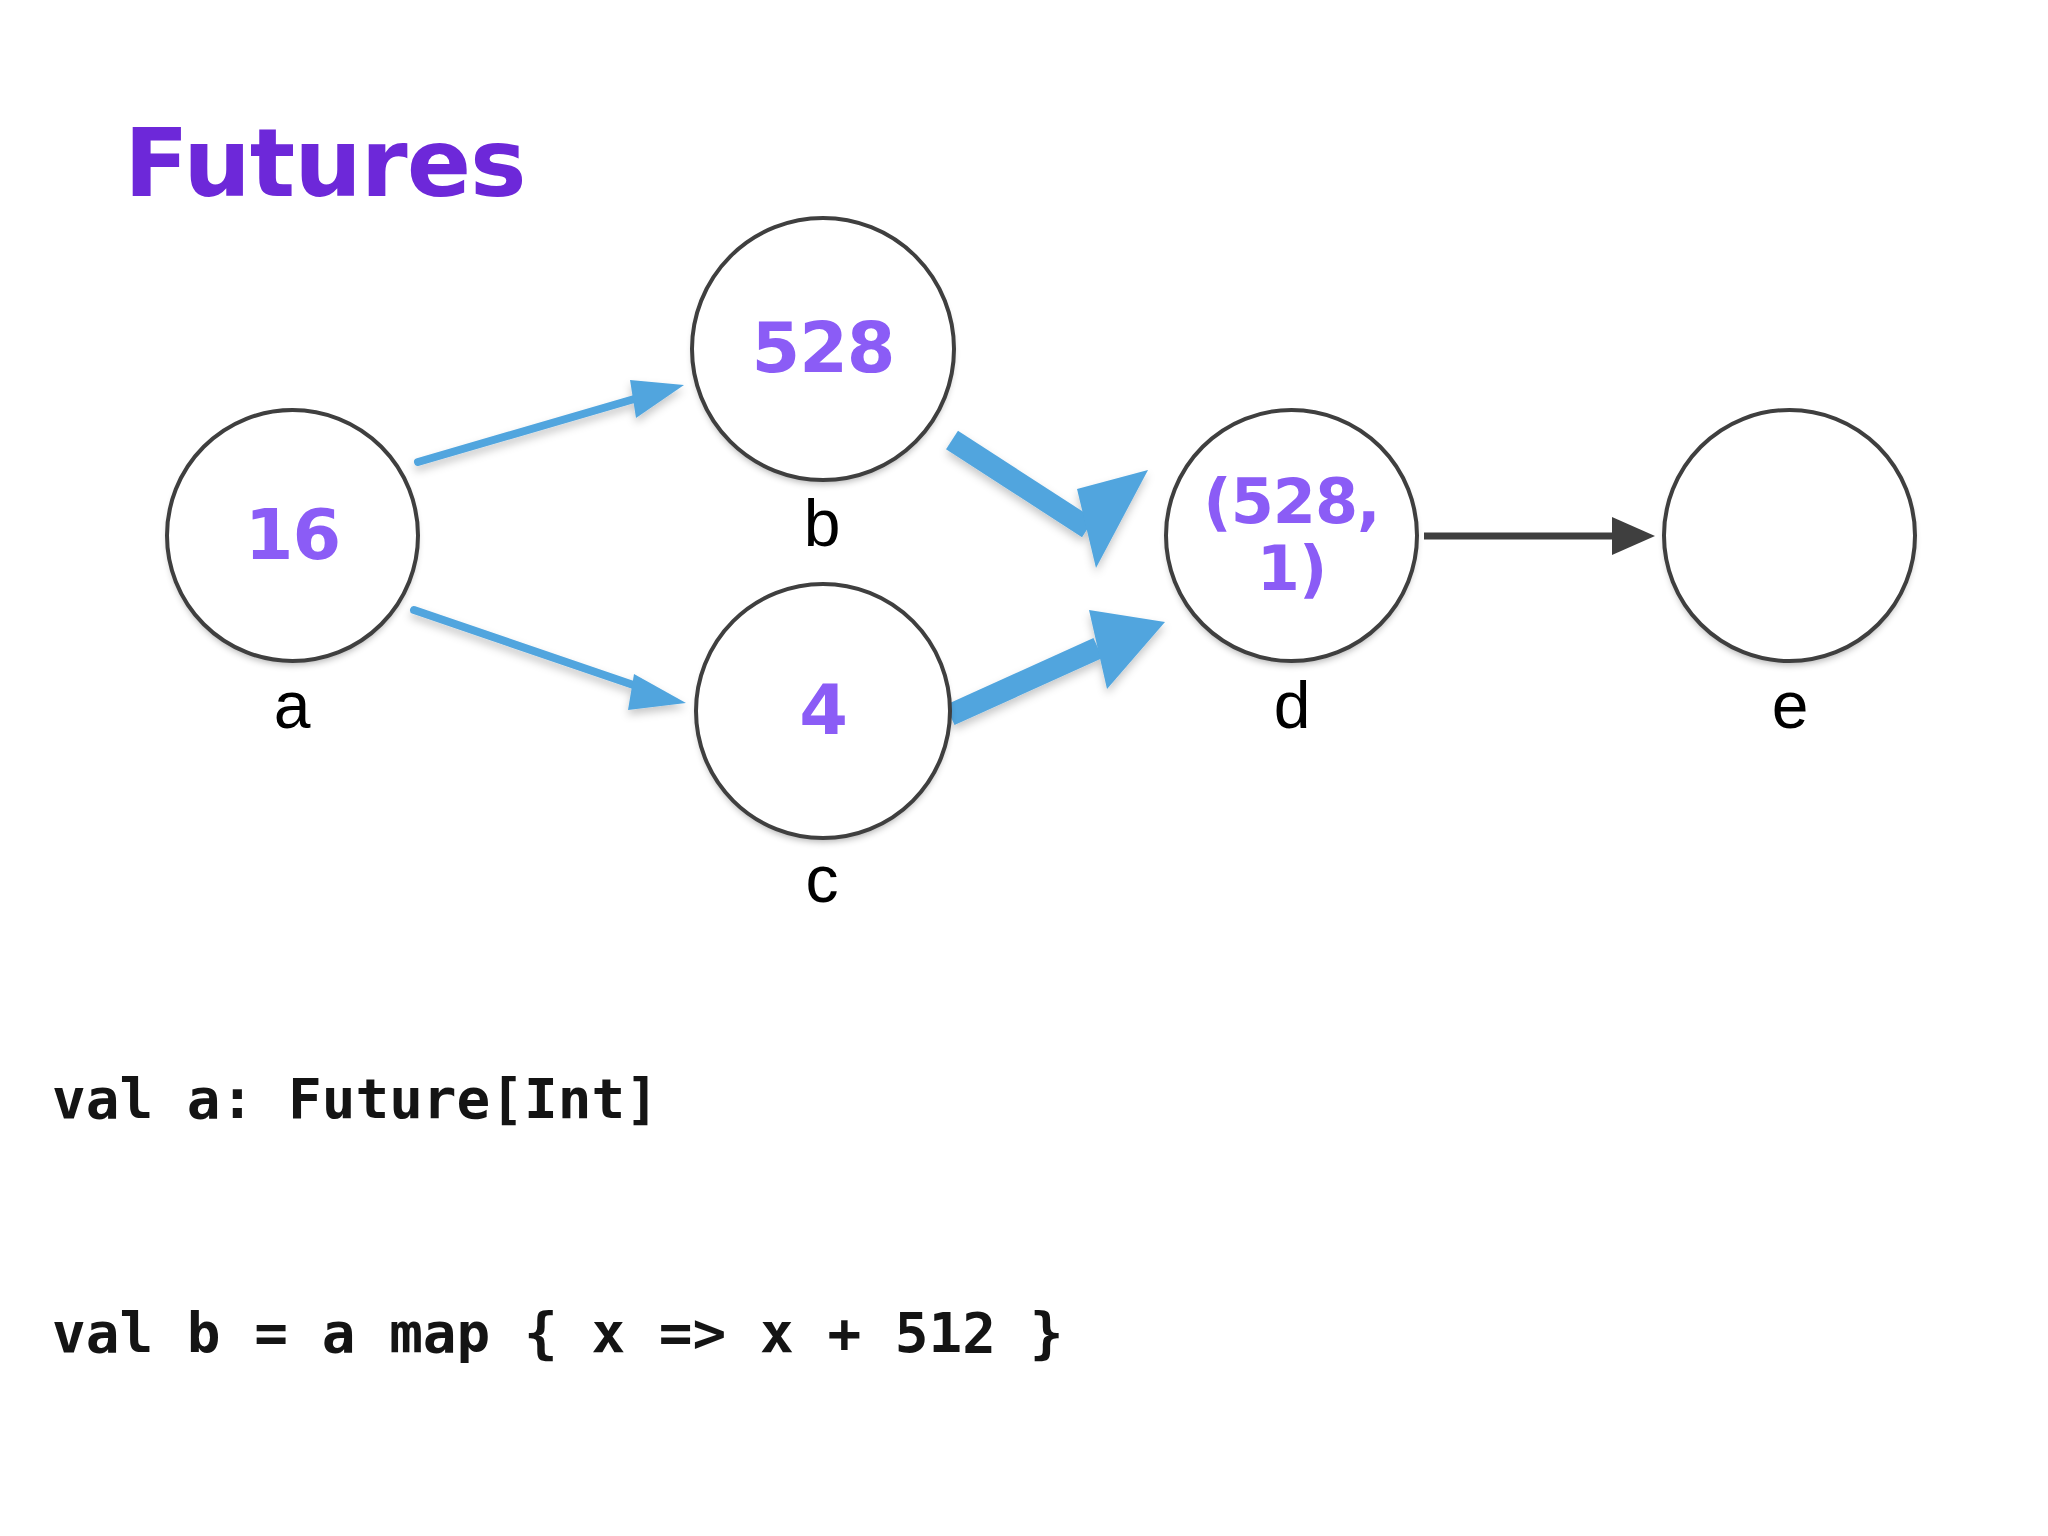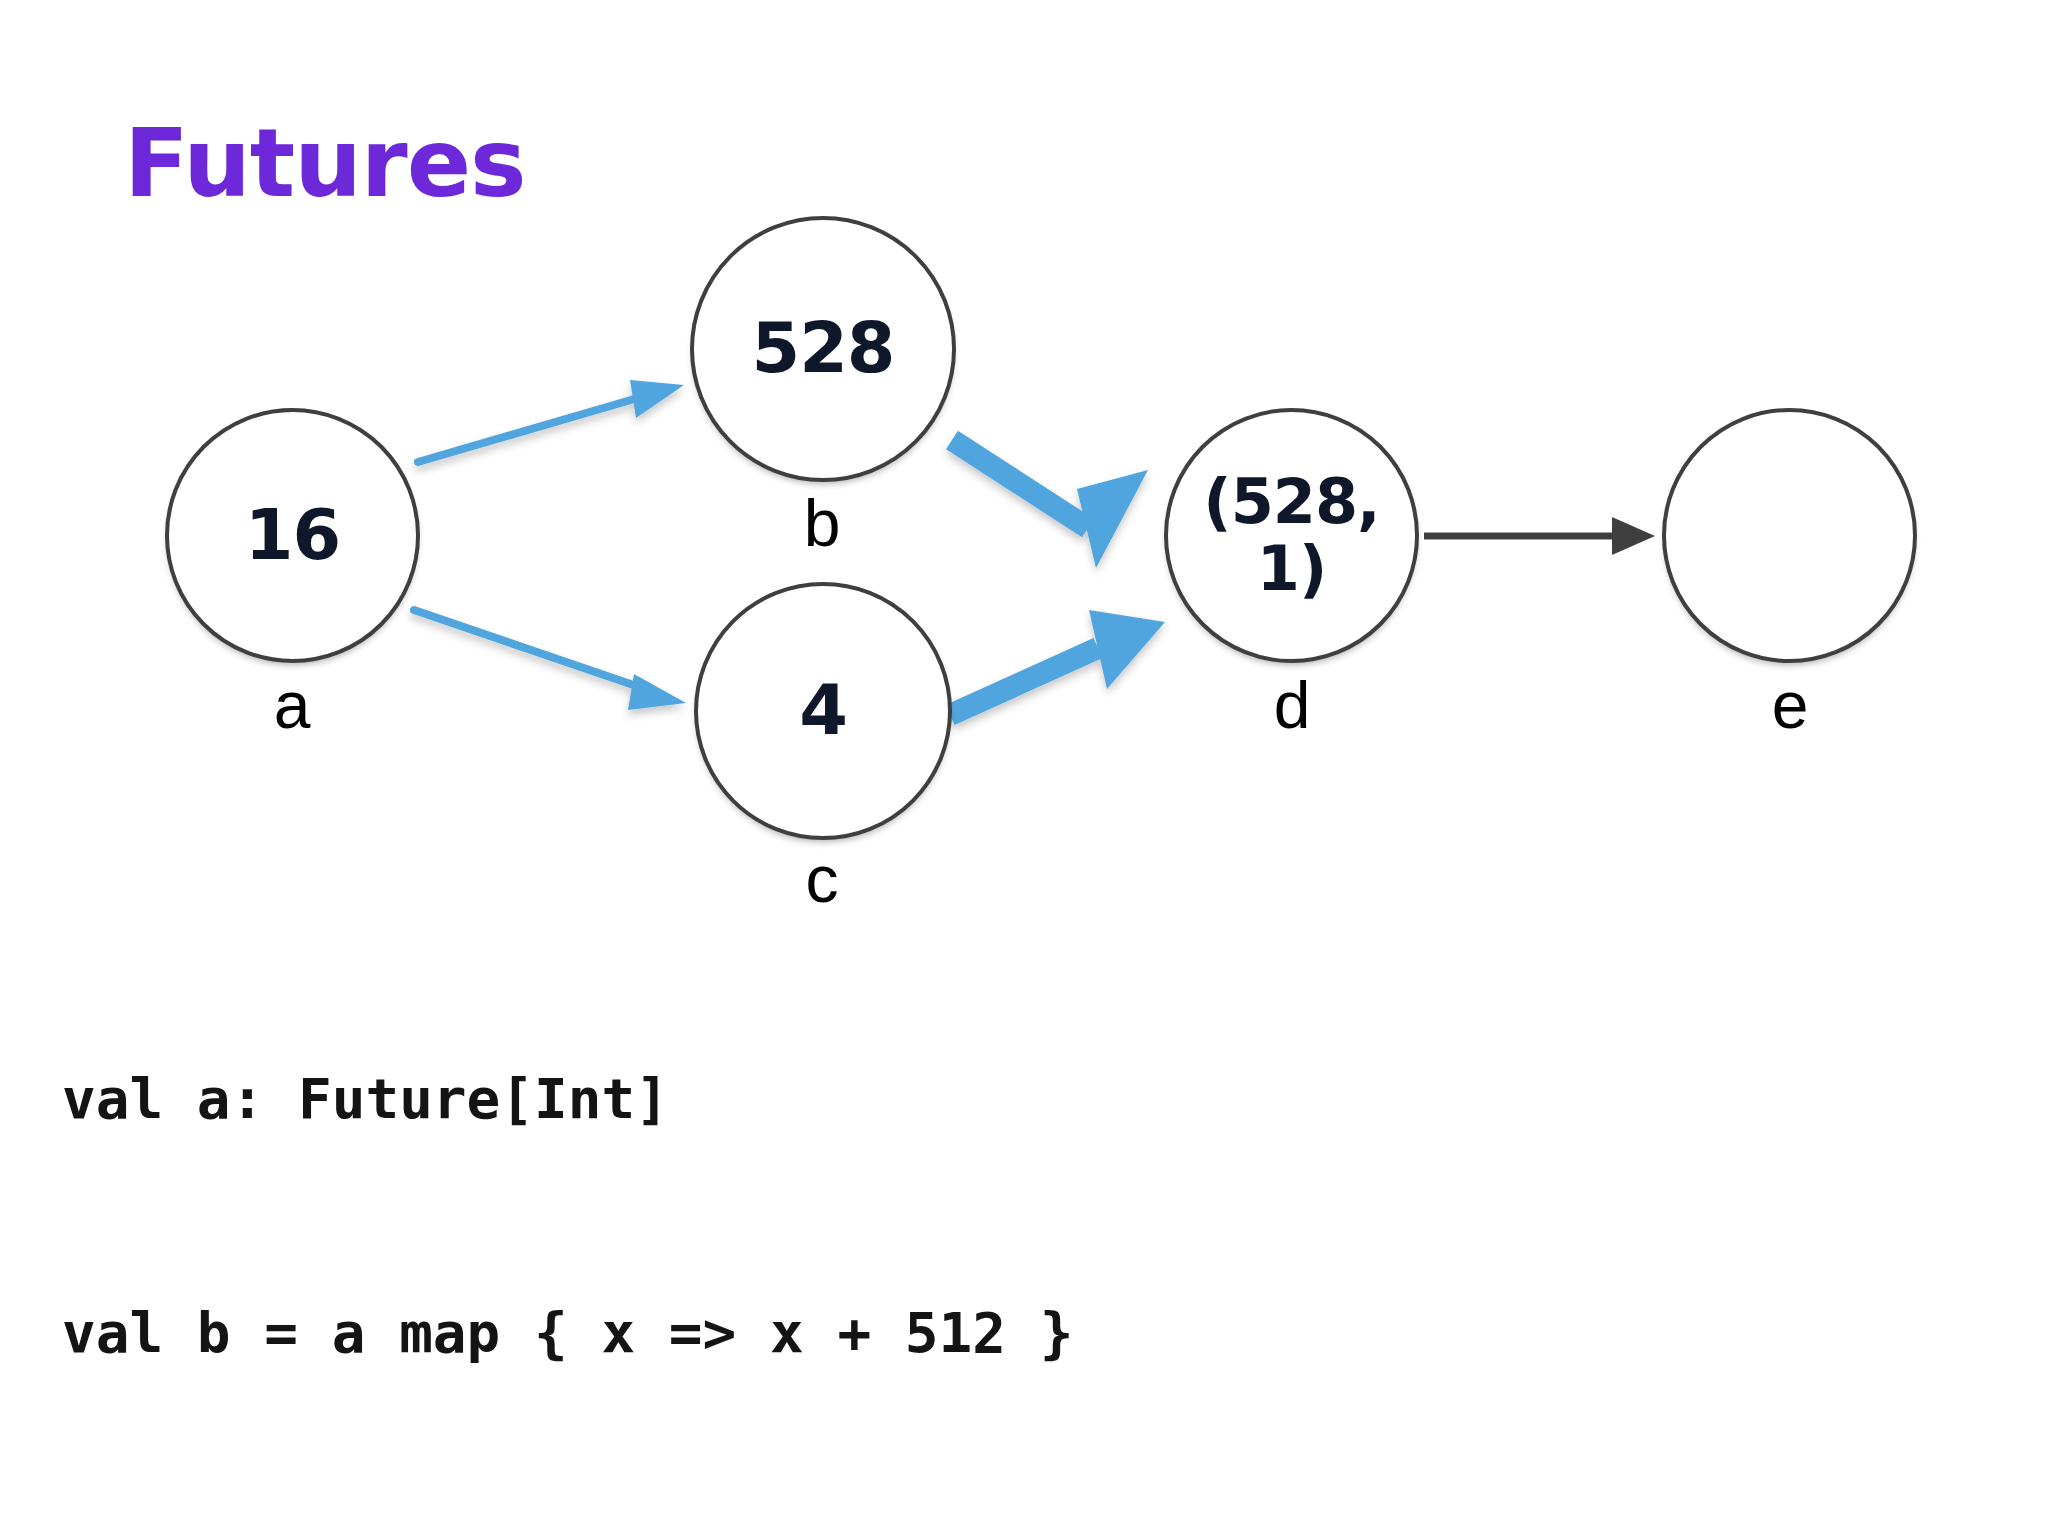--- a/index.html
+++ b/index.html
@@ -48,21 +48,21 @@
     border: 4px solid #3f3f3f;
     box-sizing: border-box;
     box-shadow: 0 5px 7px -3px rgba(0,0,0,0.30);
     display: flex;
     align-items: center;
     justify-content: center;
   }
   .node-value {
     font-family: "DejaVu Sans", sans-serif;
     font-weight: bold;
-    color: #0f172a;
+    color: #8b5cf6;
     text-align: center;
     line-height: 1.08;
     letter-spacing: -1px;
     white-space: pre-line;
   }
   .node-label {
     position: absolute;
     font-family: "Liberation Sans", sans-serif;
     font-weight: 400;
     font-size: 66px;
@@ -105,21 +105,20 @@
     font-weight: bold;
     font-size: 56px;
     line-height: 78px;
     color: #141414;
     white-space: pre;
     letter-spacing: 0px;
   }
   #code-block .code-line {
     display: block;
     white-space: pre;
-    margin-left: 10px;
   }
 </style>
 </head>
 <body>
 
 <div id="slide-title">Futures</div>
 
 <svg id="diagram-canvas" viewBox="0 0 2048 1536" xmlns="http://www.w3.org/2000/svg">
   <defs>
     <filter id="softshadow" x="-30%" y="-30%" width="180%" height="180%">

